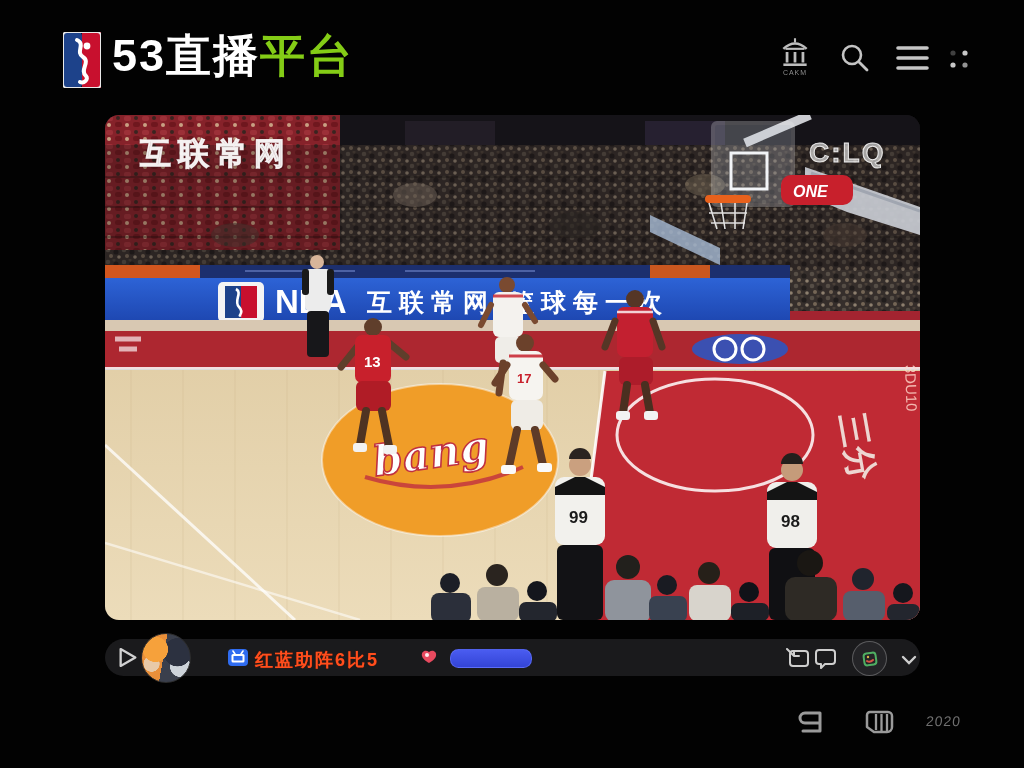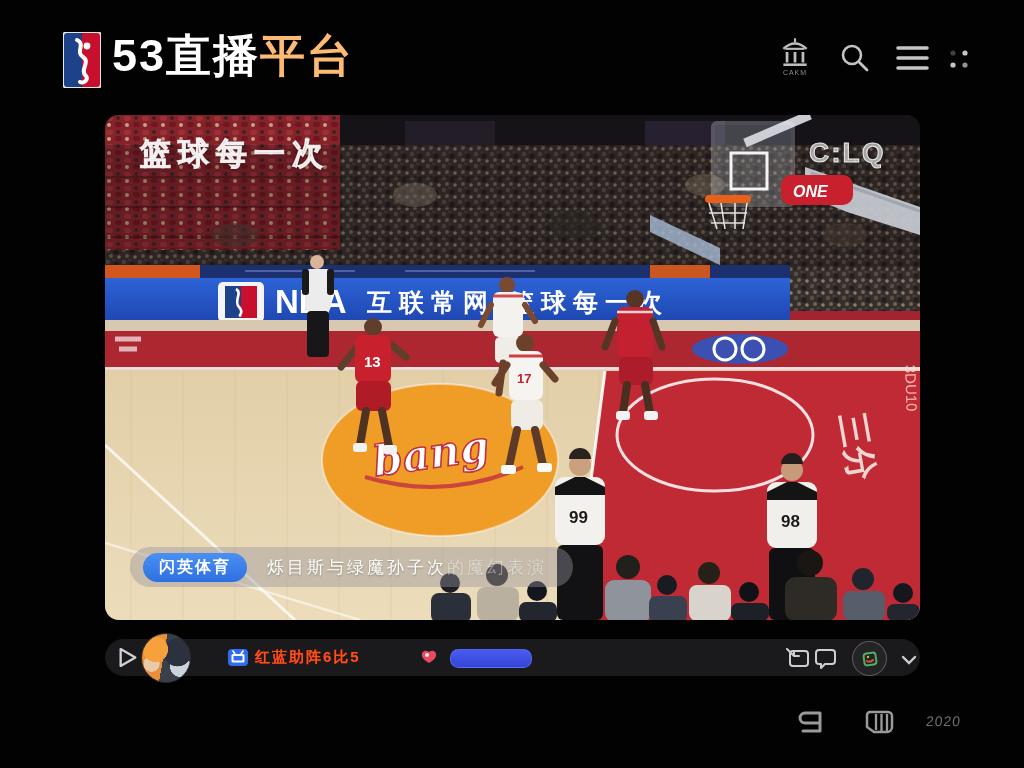--- a/index.html
+++ b/index.html
@@ -3,21 +3,21 @@
 <meta charset="utf-8">
 <style>
   html,body{margin:0;padding:0;background:#000;}
   #stage{position:relative;width:1024px;height:768px;background:#020202;overflow:hidden;
          font-family:"Liberation Sans","DejaVu Sans",sans-serif;}
 
   
   .logo{position:absolute;left:63px;top:32px;width:38px;height:56px;}
   .title{position:absolute;left:112px;top:26px;font-size:45px;font-weight:800;letter-spacing:2px;
          color:#fff;white-space:nowrap;}
-  .title .orange{color:#fdba74;}
+  .title .orange{color:#84cc16;}
   .hicon{position:absolute;color:#bdbdbd;}
   .hicon svg{display:block;}
   .arena-label{display:block;text-align:center;font-size:7px;color:#8f8f8f;letter-spacing:1px;margin-top:1px;}
 
   
   .player{position:absolute;left:105px;top:115px;width:815px;height:505px;border-radius:14px;
           overflow:hidden;background:#1a1a1a;}
   .wm{position:absolute;font-weight:800;color:rgba(255,255,255,.60);
       -webkit-text-stroke:1px rgba(255,255,255,.85);
       text-shadow:0 0 3px rgba(0,0,0,.4);}
@@ -38,21 +38,21 @@
   .cbar .play{position:absolute;left:13px;top:8px;opacity:.9;}
   .avatar{position:absolute;left:36px;top:-6px;width:48px;height:48px;border-radius:50%;
           border:1px solid #2c2c2c;overflow:hidden;
           background:
             radial-gradient(circle at 28% 32%,#f6a13b 0 26%,rgba(0,0,0,0) 27%),
             radial-gradient(circle at 20% 62%,#e8c9a8 0 16%,rgba(0,0,0,0) 17%),
             radial-gradient(circle at 74% 38%,#2c3140 0 30%,rgba(0,0,0,0) 31%),
             radial-gradient(circle at 80% 68%,#cdd3da 0 20%,rgba(0,0,0,0) 21%),
             linear-gradient(100deg,#e98f3a 0 45%,#3a3f4c 45% 100%);}
   .fanbadge{position:absolute;left:123px;top:10px;}
-  .chatmsg{position:absolute;left:150px;top:9px;font-size:15px;font-weight:700;color:#ff4e1d;
+  .chatmsg{position:absolute;left:150px;top:9px;font-size:18px;font-weight:700;color:#ff4e1d;
            letter-spacing:2px;white-space:nowrap;text-shadow:0 0 1px #7e1c00;}
   .gift{position:absolute;left:315px;top:10px;}
   .bluepill{position:absolute;left:345px;top:10px;width:80px;height:17px;border-radius:8.5px;
             background:linear-gradient(180deg,#4a5cf0,#3344d6);border:1px solid rgba(110,125,255,.5);}
   .cicon{position:absolute;color:#cecece;}
   .circlebtn{position:absolute;left:747px;top:2px;width:33px;height:33px;border-radius:50%;
              background:#242427;border:1.5px solid rgba(255,255,255,.25);
              display:flex;align-items:center;justify-content:center;}
 
   
@@ -309,27 +309,23 @@
         <circle cx="705" cy="448" r="13" fill="#1a1713"></circle>
           <rect x="680" y="462" width="52" height="44" rx="10" fill="#2e2a25"></rect>
         <circle cx="758" cy="464" r="11" fill="#20242d"></circle>
           <rect x="738" y="476" width="42" height="30" rx="8" fill="#565e6c"></rect>
         <circle cx="798" cy="478" r="10" fill="#15171d"></circle>
           <rect x="782" y="489" width="33" height="17" rx="7" fill="#23262e"></rect>
       </g>
     </svg>
 
     
-    <div class="wm wm-tl">篮球每一次</div>
+    <div class="wm wm-tl">互联常网</div>
     <div class="wm wm-tr">C:LQ</div>
 
-    <div class="caption-bar">
-      <span class="caption-badge">闪英体育</span>
-      <span class="caption-text"><span>烁目斯与绿魔孙子次</span><span class="fade">的魔幻表演</span></span>
-    </div>
   </div>
 
   <div class="cbar">
     <div class="play">
       <svg width="20" height="21" viewBox="0 0 18 20">
         <polygon points="2,2 16,10 2,18" fill="none" stroke="#e5e5e5" stroke-width="2.2" stroke-linejoin="round"></polygon>
       </svg>
     </div>
     <div class="avatar"></div>
     <div class="fanbadge">

